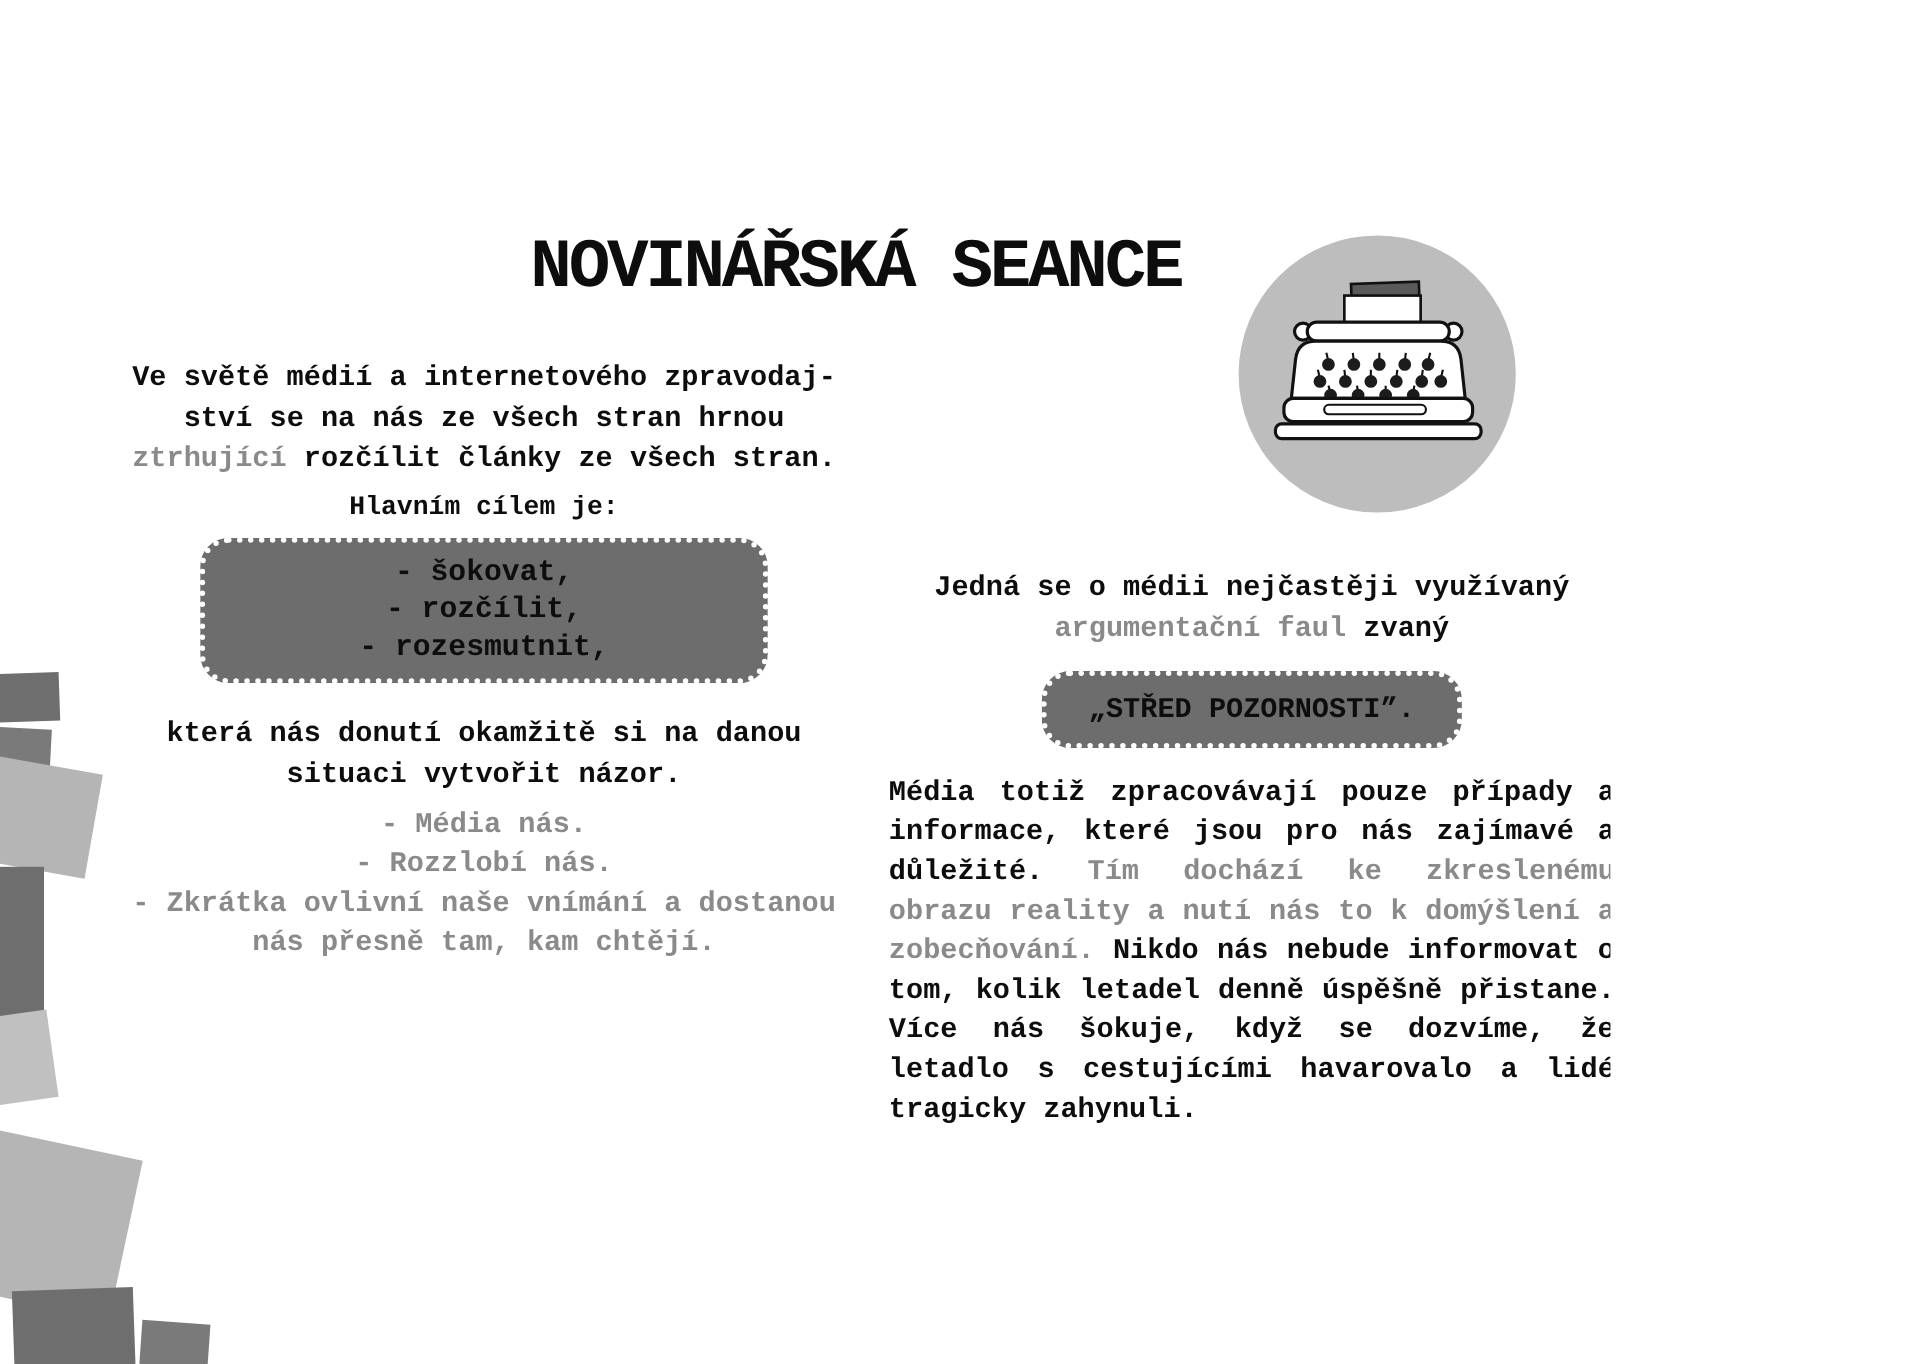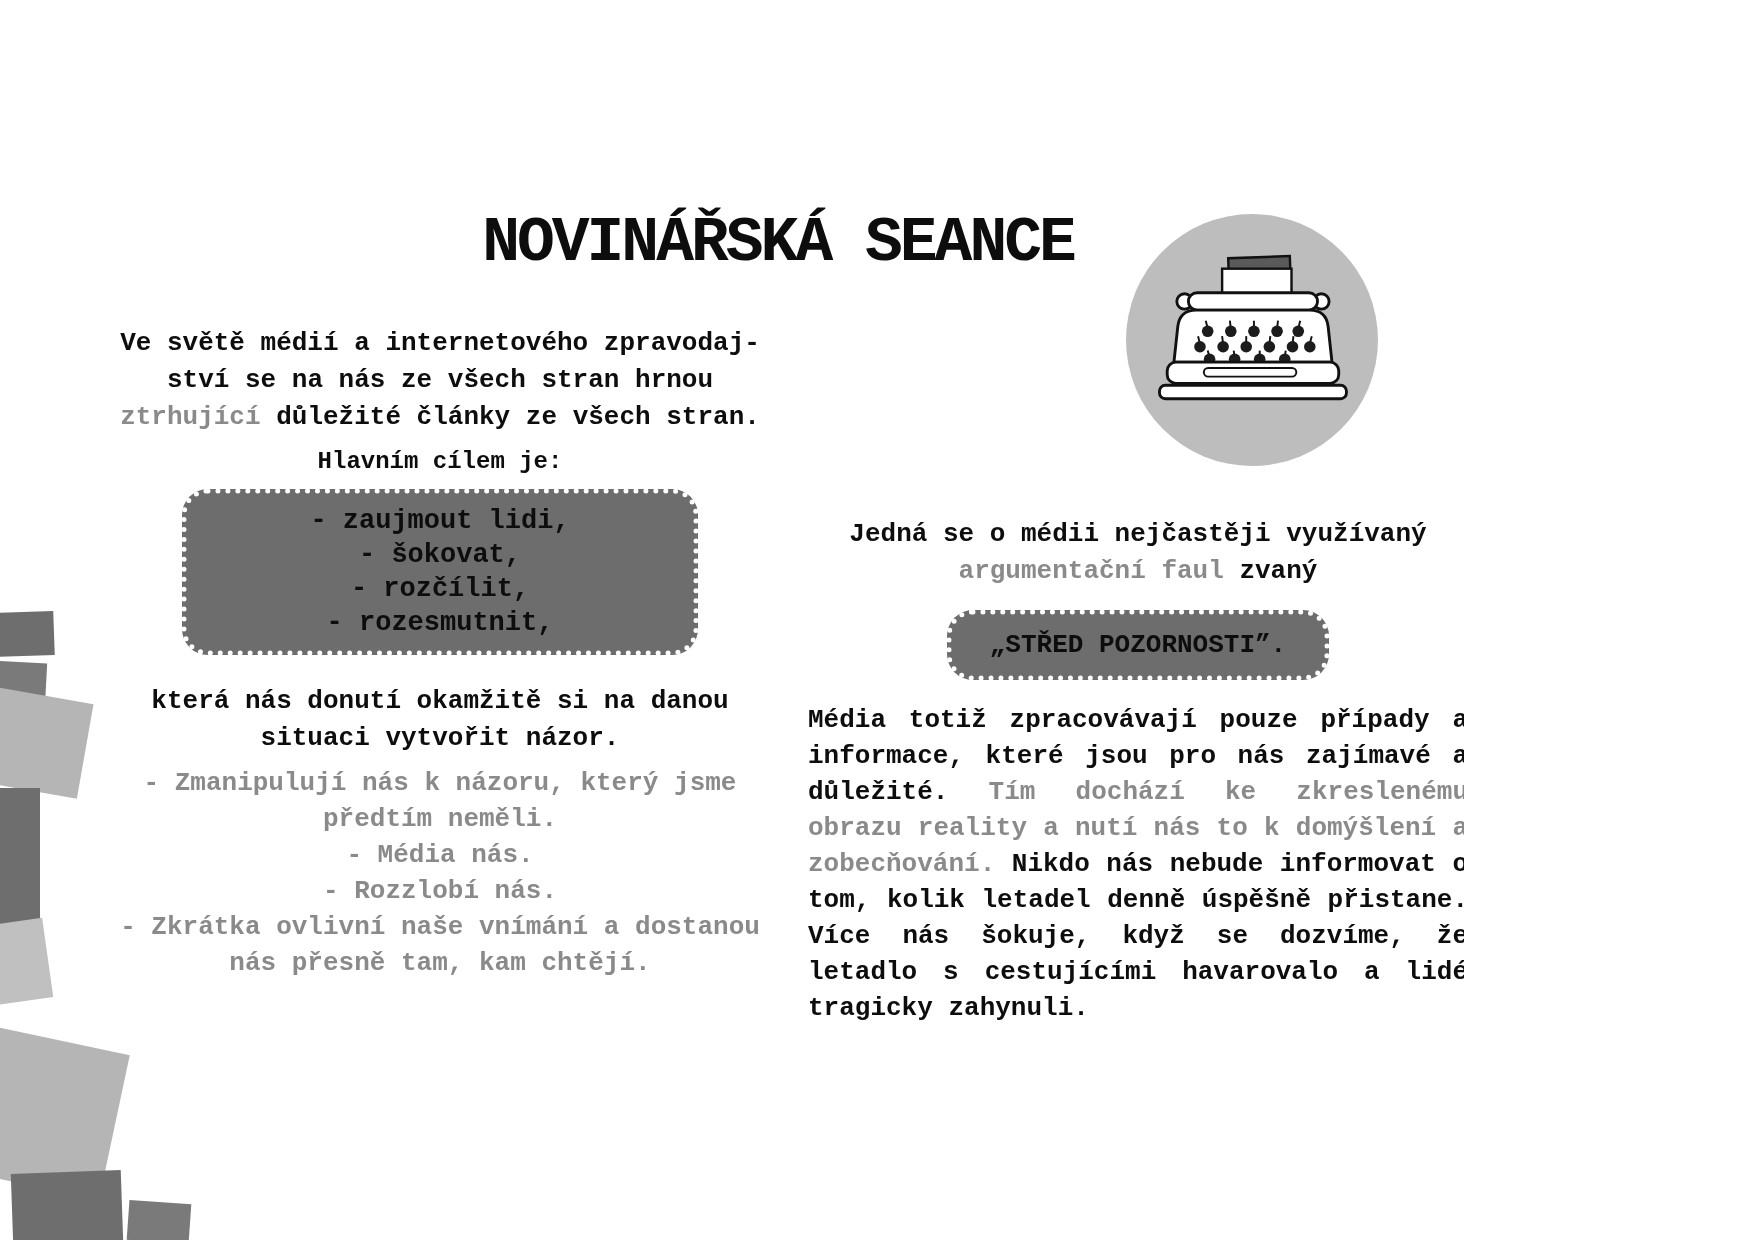--- a/index.html
+++ b/index.html
@@ -159,35 +159,33 @@
 
       <rect x="22" y="113" width="178" height="22" rx="9" fill="#fff" stroke="#111" stroke-width="3"></rect>
       <rect x="60" y="119" width="96" height="9" rx="4.5" fill="#fff" stroke="#111" stroke-width="2"></rect>
       <rect x="14" y="137" width="194" height="14" rx="6" fill="#fff" stroke="#111" stroke-width="3"></rect>
     </svg>
   </div>
 
   <section class="col-left">
     <p class="intro"><span>Ve světě médií a internetového zpravodaj-</span><br>
       <span>ství se na nás ze všech stran hrnou</span><br>
-      <span class="gray">ztrhující</span><span> důležité články ze všech stran.</span></p>
+      <span class="gray">ztrhující</span><span> rozčílit články ze všech stran.</span></p>
 
     <p class="goal-heading">Hlavním cílem je:</p>
 
     <div class="stamp-box goals">
-      <div>- zaujmout lidi,</div>
       <div>- šokovat,</div>
       <div>- rozčílit,</div>
       <div>- rozesmutnit,</div>
     </div>
 
     <p class="after-box">která nás donutí okamžitě si na danou situaci vytvořit názor.</p>
 
     <div class="effects gray">
-      <p>- Zmanipulují nás k názoru, který jsme předtím neměli.</p>
       <p>- Média nás.</p>
       <p>- Rozzlobí nás.</p>
       <p>- Zkrátka ovlivní naše vnímání a dostanou nás přesně tam, kam chtějí.</p>
     </div>
   </section>
 
   <section class="col-right">
     <p class="lead"><span>Jedná se o médii nejčastěji využívaný</span><br>
       <span class="gray">argumentační faul</span><span> zvaný</span></p>
 

